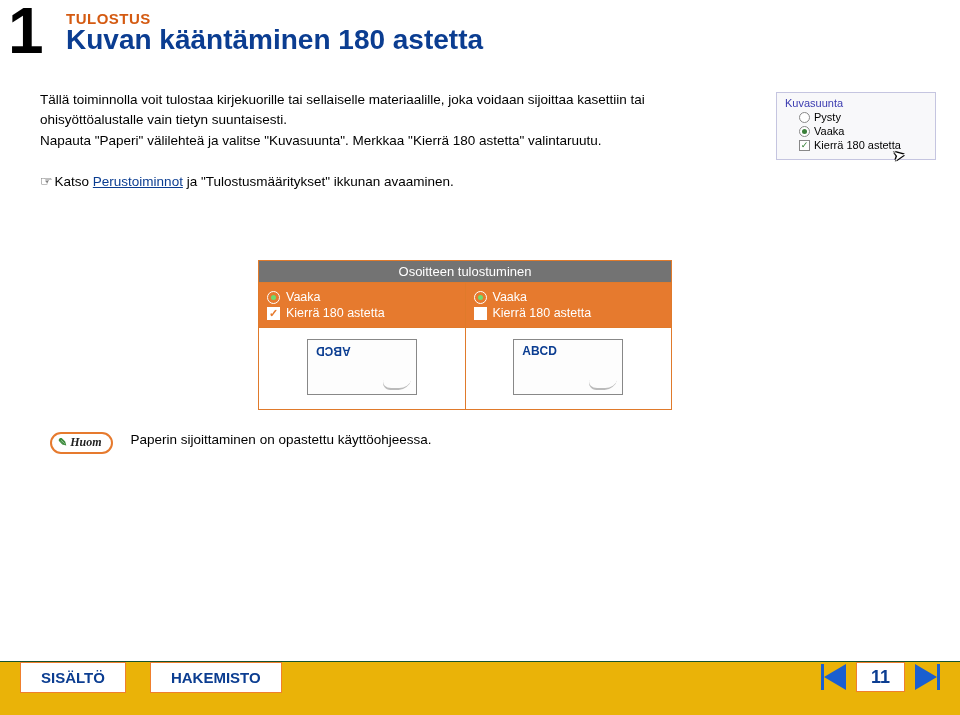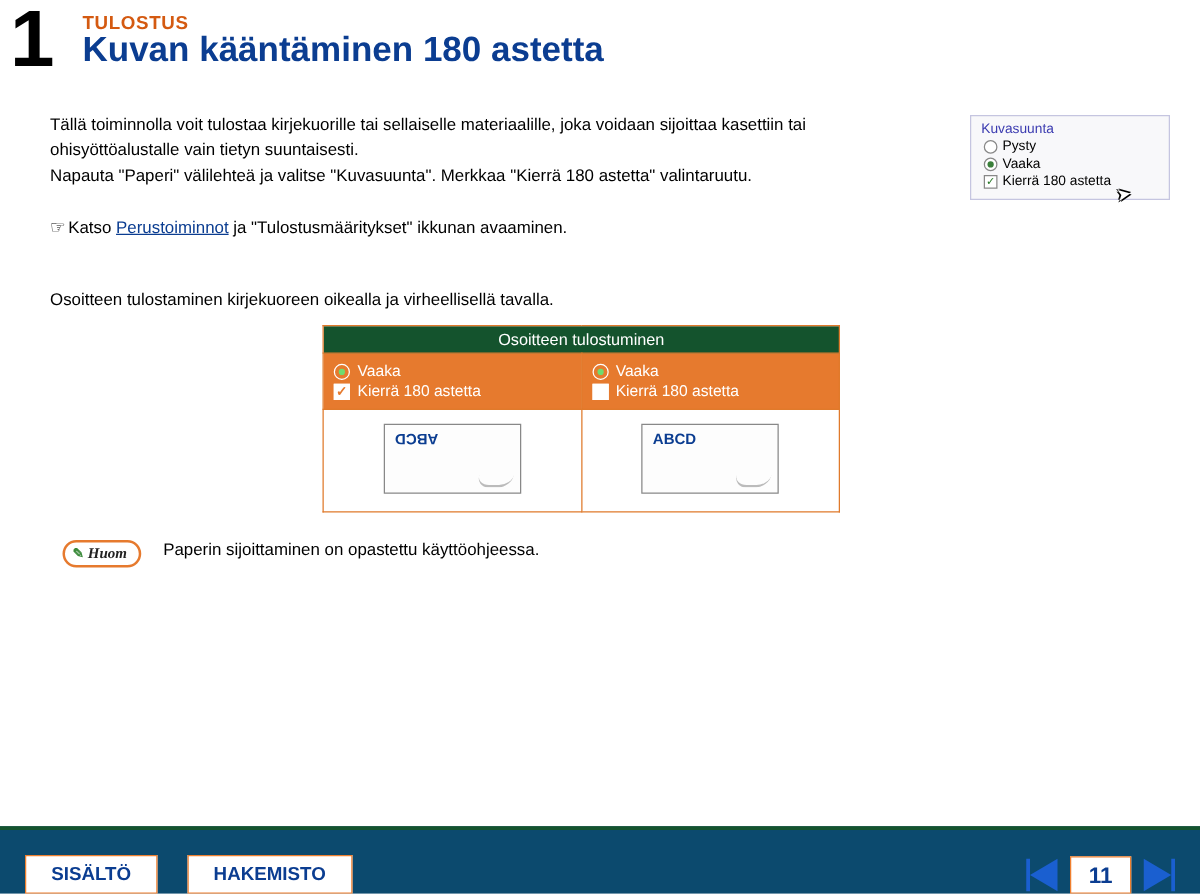--- a/index.html
+++ b/index.html
@@ -78,20 +78,21 @@
     color: #3b3bb0;
     font-size: 11px;
     margin-left: 2px;
   }
   .panel-img .radio-row, .panel-img .check-row {
     display: flex;
     align-items: center;
     gap: 4px;
     margin-top: 2px;
     padding-left: 4px;
+    margin-left: 12px;
   }
   .radio-dot {
     width: 11px; height: 11px;
     border: 1px solid #888; border-radius: 50%;
     display: inline-flex; align-items: center; justify-content: center;
     background: #fff;
   }
   .radio-dot.sel::after {
     content: "";
     width: 5px; height: 5px; border-radius: 50%;
@@ -125,21 +126,21 @@
     left: 258px;
     top: 260px;
     width: 414px;
     border-collapse: collapse;
     font-size: 12.5px;
   }
   .example-table td, .example-table th {
     border: 1px solid #e07a2b;
   }
   .tbl-title-row td {
-    background: #14532d;
+    background: #737373;
     color: #fff;
     text-align: center;
     font-weight: 400;
     padding: 3px 0;
     font-size: 13px;
   }
   .tbl-opt-row td {
     background: #e67a2e;
     color: #fff;
     padding: 5px 8px 7px;
@@ -225,24 +226,24 @@
   .note-pencil {
     color: #3a8a3a;
     font-style: normal;
     font-size: 11px;
   }
 
   .footer-bar {
     position: absolute;
     left: 0; right: 0; bottom: 0;
     height: 54px;
-    border-top: 3px solid #14532d;
-    background: #0c4a6e;
-    display: flex;
-    align-items: flex-end;
+    border-top: 1px solid #14532d;
+    background: #eab308;
+    display: flex;
+    align-items: flex-start;
     padding: 0 20px;
   }
   .foot-btn {
     border: 1px solid #ef7f2e;
     color: #0b3d91;
     background: #fff;
     font-weight: 700;
     font-size: 15px;
     padding: 6px 20px;
     margin-right: 24px;
@@ -303,21 +304,20 @@
       <span class="radio-dot sel"></span>
       <span>Vaaka</span>
     </div>
     <div class="check-row">
       <span class="check-box">✓</span>
       <span>Kierrä 180 astetta</span>
     </div>
     <span class="cursor-img">➤</span>
   </div>
 
-  <div class="caption-line">Osoitteen tulostaminen kirjekuoreen oikealla ja virheellisellä tavalla.</div>
 
   <table class="example-table">
     <tbody>
         <tr class="tbl-title-row">
       <td colspan="2">Osoitteen tulostuminen</td>
     </tr>
     <tr class="tbl-opt-row">
       <td>
         <div class="opt-line">
           <span class="opt-radio sel"></span>

